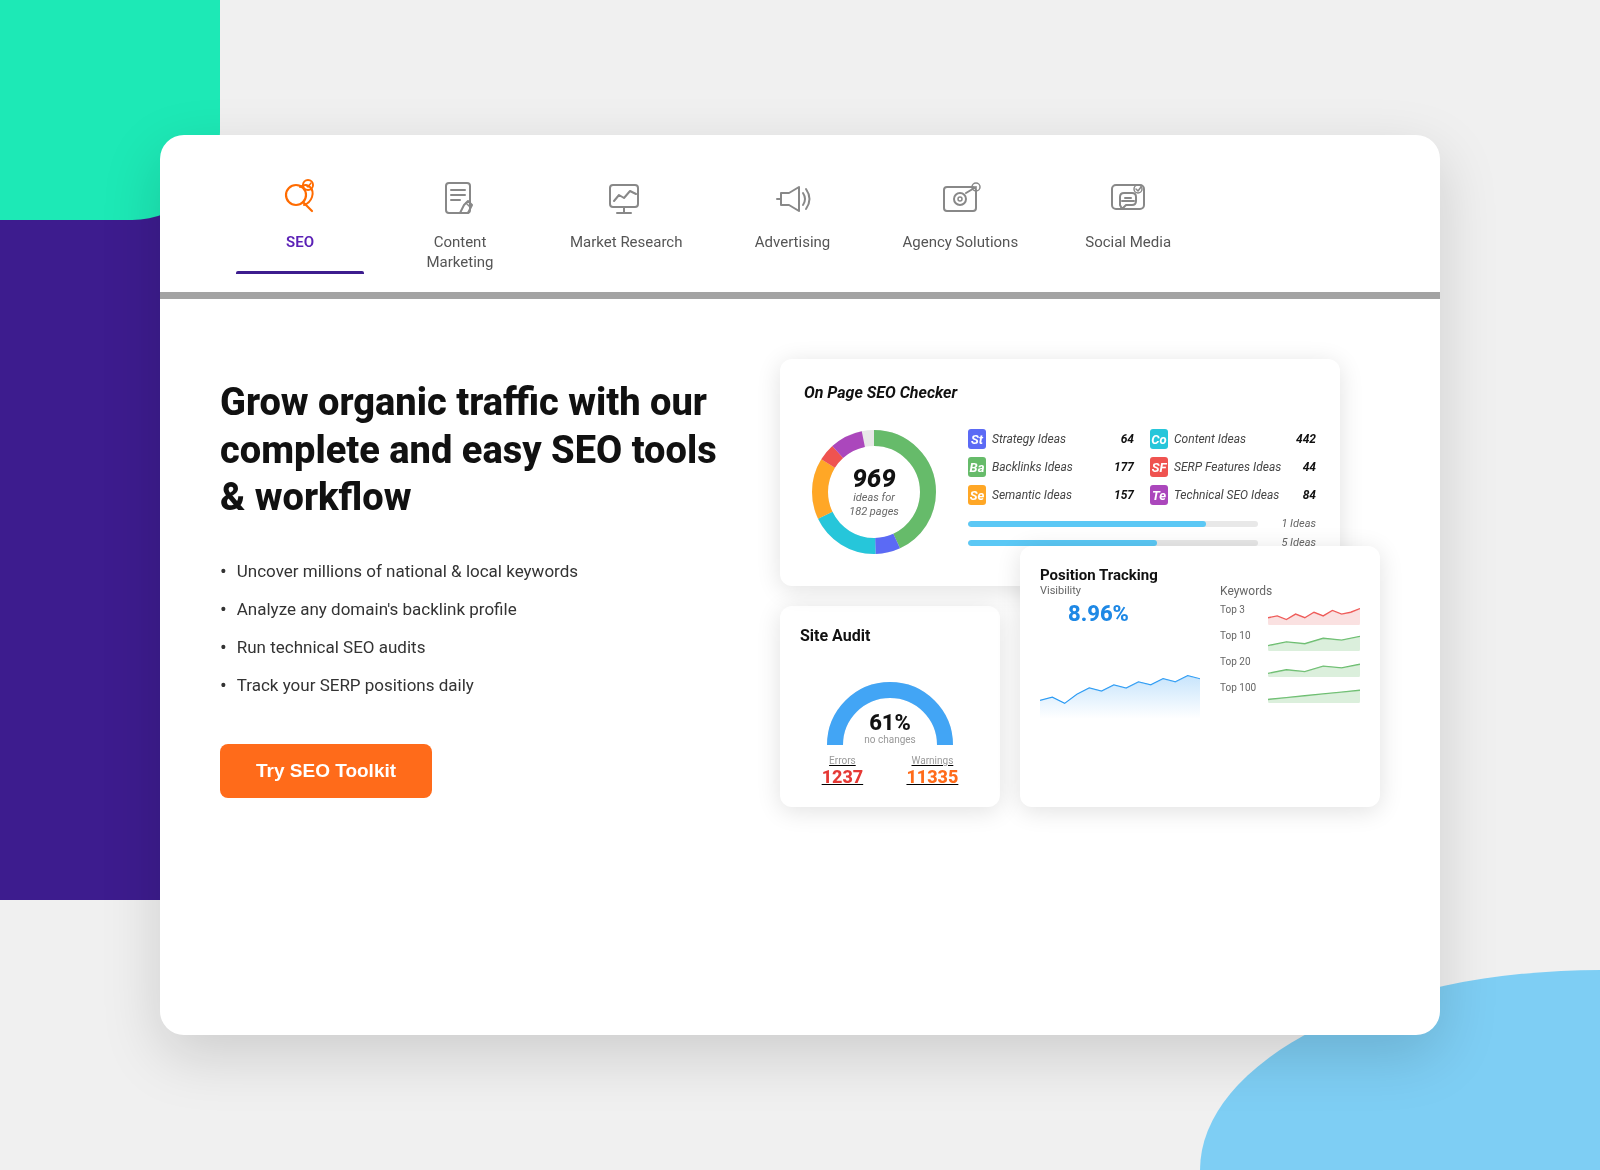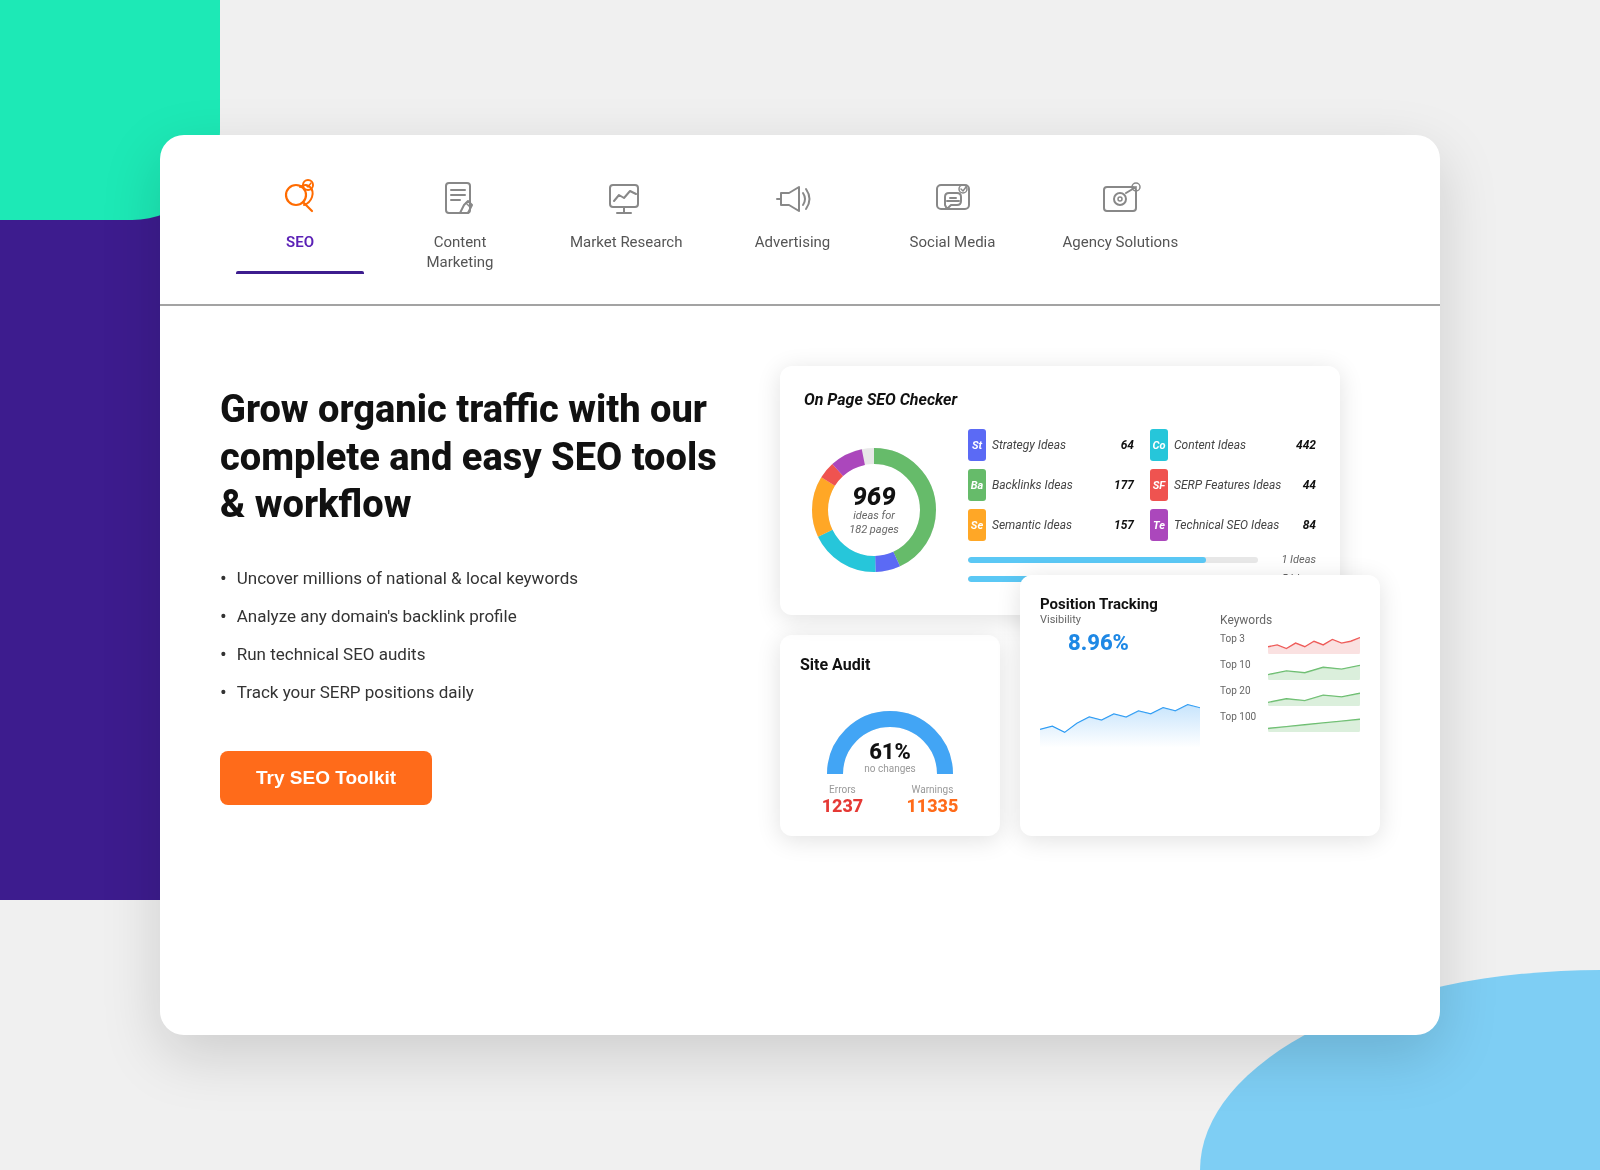--- a/index.html
+++ b/index.html
@@ -48,22 +48,22 @@
       position: relative;
       z-index: 1;
       overflow: hidden;
       box-shadow: 0 20px 60px rgba(0,0,0,0.15);
     }
 
     
     .tab-nav {
       display: flex;
       align-items: flex-start;
-      padding: 30px 60px 12px;
-      border-bottom: 2px solid #a3a3a3;
+      padding: 30px 60px 0;
+      border-bottom: 7px solid #a3a3a3;
       gap: 0;
     }
     .tab-item {
       display: flex;
       flex-direction: column;
       align-items: center;
       padding: 10px 30px 20px;
       cursor: pointer;
       position: relative;
       min-width: 160px;
@@ -227,26 +227,26 @@
     }
     .legend-item {
       display: flex;
       align-items: center;
       gap: 6px;
       font-size: 12px;
       color: #333;
     }
     .legend-badge {
       width: 18px;
-      height: 32px;
+      height: 20px;
       border-radius: 3px;
       display: flex;
       align-items: center;
       justify-content: center;
-      font-size: 11px;
+      font-size: 13px;
       font-weight: 700;
       color: #fff;
       flex-shrink: 0;
     }
     .legend-label {
       flex: 1;
       font-size: 12px;
       color: #444;
     }
     .legend-count {
@@ -321,20 +321,21 @@
       line-height: 1;
     }
     .gauge-sub {
       font-size: 10px;
       color: #999;
     }
     .audit-stats {
       display: flex;
       justify-content: space-around;
       margin-top: 10px;
+      text-decoration: underline;
     }
     .audit-stat-label {
       font-size: 10px;
       color: #999;
       text-align: center;
     }
     .audit-stat-value {
       font-size: 18px;
       font-weight: 800;
       text-align: center;
@@ -470,42 +471,42 @@
           <path d="M35 12 Q42 22 35 32" stroke="#888" stroke-width="2" fill="none" stroke-linecap="round"></path>
           <line x1="10" y1="22" x2="6" y2="22" stroke="#888" stroke-width="2" stroke-linecap="round"></line>
         </svg>
       </div>
       <span class="tab-label">Advertising</span>
     </div>
 
     <div class="tab-item">
       <div class="tab-icon">
         <svg viewBox="0 0 44 44" fill="none" xmlns="http://www.w3.org/2000/svg">
+          <rect x="6" y="10" width="32" height="24" rx="3" stroke="#888" stroke-width="2"></rect>
+          <circle cx="22" cy="22" r="6" stroke="#888" stroke-width="2" fill="none"></circle>
+          <circle cx="22" cy="22" r="2" stroke="#888" stroke-width="1.5" fill="none"></circle>
+          <line x1="28" y1="16" x2="38" y2="10" stroke="#888" stroke-width="2" stroke-linecap="round"></line>
+          <circle cx="38" cy="10" r="4" stroke="#888" stroke-width="1.5" fill="none"></circle>
+        </svg>
+      </div>
+      <span class="tab-label">Agency Solutions</span>
+    </div>
+
+    <div class="tab-item">
+      <div class="tab-icon">
+        <svg viewBox="0 0 44 44" fill="none" xmlns="http://www.w3.org/2000/svg">
           <rect x="6" y="8" width="32" height="24" rx="4" stroke="#888" stroke-width="2"></rect>
           <path d="M14 28 L14 20 Q14 16 18 16 L26 16 Q30 16 30 20 L30 24 Q30 28 26 28 L20 28 L16 32 Z" stroke="#888" stroke-width="2" fill="none" stroke-linejoin="round"></path>
           <path d="M19 21 L25 21" stroke="#888" stroke-width="2" stroke-linecap="round"></path>
           <path d="M16 24 L28 24" stroke="#888" stroke-width="2" stroke-linecap="round"></path>
           <circle cx="32" cy="12" r="4" stroke="#888" stroke-width="1.5" fill="none"></circle>
           <path d="M30 12 L32 14 L35 10" stroke="#888" stroke-width="1.5" stroke-linecap="round" stroke-linejoin="round"></path>
         </svg>
       </div>
       <span class="tab-label">Social Media</span>
-    </div>
-
-    <div class="tab-item">
-      <div class="tab-icon">
-        <svg viewBox="0 0 44 44" fill="none" xmlns="http://www.w3.org/2000/svg">
-          <rect x="6" y="10" width="32" height="24" rx="3" stroke="#888" stroke-width="2"></rect>
-          <circle cx="22" cy="22" r="6" stroke="#888" stroke-width="2" fill="none"></circle>
-          <circle cx="22" cy="22" r="2" stroke="#888" stroke-width="1.5" fill="none"></circle>
-          <line x1="28" y1="16" x2="38" y2="10" stroke="#888" stroke-width="2" stroke-linecap="round"></line>
-          <circle cx="38" cy="10" r="4" stroke="#888" stroke-width="1.5" fill="none"></circle>
-        </svg>
-      </div>
-      <span class="tab-label">Agency Solutions</span>
     </div>
 
   </nav>
 
   <div class="main-content">
 
     <div class="left-panel">
       <h1 class="headline">Grow organic traffic with our complete and easy SEO tools &amp; workflow</h1>
 
       <ul class="bullet-list">

